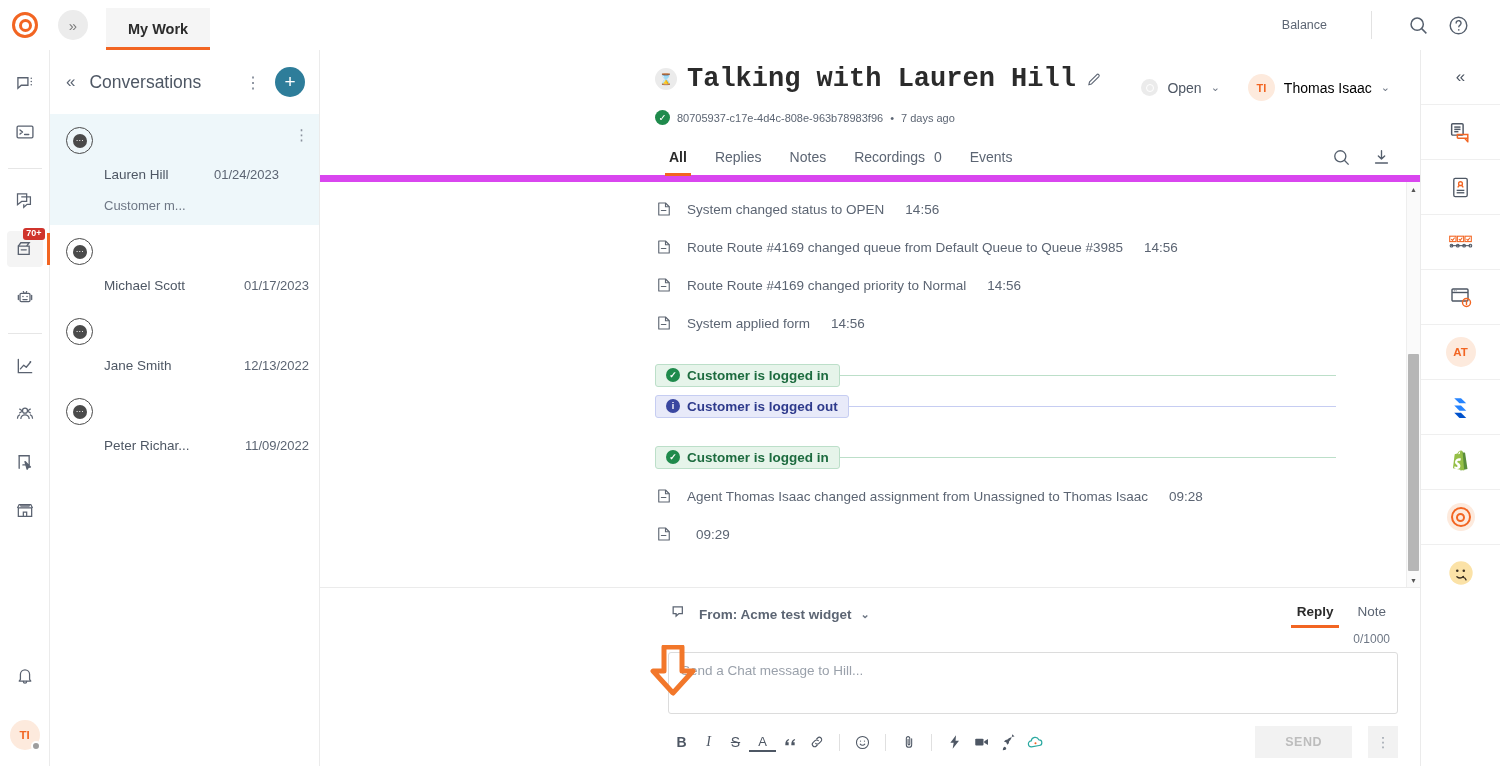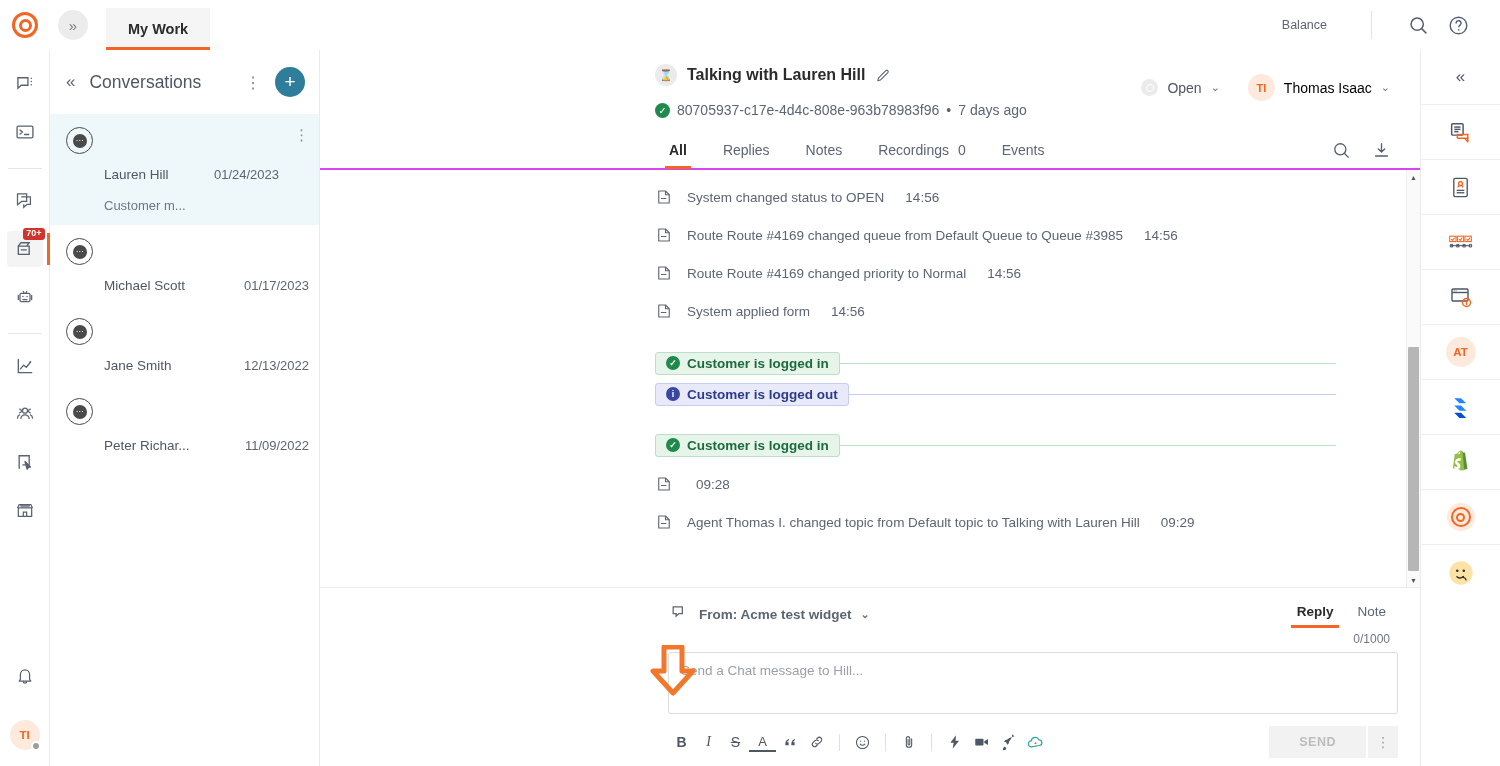--- a/index.html
+++ b/index.html
@@ -134,29 +134,29 @@
   
   .main { flex: 1; display: flex; flex-direction: column; min-width: 0; background: #fff; }
   .main-head { padding: 14px 22px 0 335px; }
   .main-head-inner { position: relative; }
 
   .conv-title-row { display: flex; align-items: center; gap: 10px; padding-left: 0; }
   .hourglass {
     width: 22px; height: 22px; border-radius: 50%; background: #ebebeb;
     display: flex; align-items: center; justify-content: center; font-size: 11px; color: #5a6270;
   }
-  .conv-title-txt { font-size: 16px; font-weight: 700; color: #2b2b2b; }
+  .conv-title-txt { font-size: 27px; font-weight: 700; color: #2b2b2b; font-family: Liberation Mono, monospace; }
   .edit-ic { color: #5c6573; cursor: pointer; display: flex; align-items: center; }
 
   .meta-row { display: flex; align-items: center; gap: 7px; margin-top: 16px; }
   .check-green {
     width: 15px; height: 15px; border-radius: 50%; background: #1f8a4c;
     color: #fff; font-size: 9.5px; display: flex; align-items: center; justify-content: center;
   }
-  .meta-txt { font-size: 14px; color: #5c6573; }
+  .meta-txt { font-size: 11px; color: #5c6573; }
 
   .head-right {
     position: absolute; right: 0; top: 6px;
     display: flex; align-items: center; gap: 0;
   }
   .status-pill { display: flex; align-items: center; gap: 9px; cursor: pointer; padding: 4px 8px; }
   .status-ring {
     width: 17px; height: 17px; border-radius: 50%; background: #ebebeb;
     display: flex; align-items: center; justify-content: center;
   }
@@ -166,22 +166,22 @@
   .user-pill { display: flex; align-items: center; gap: 9px; cursor: pointer; padding: 4px 8px; margin-left: 12px; }
   .user-av {
     width: 27px; height: 27px; border-radius: 50%;
     background: #fdeadd; color: #f26522; font-size: 11px; font-weight: 600;
     display: flex; align-items: center; justify-content: center;
   }
   .user-name { font-size: 14px; color: #000000; }
 
   
   .msgtabs {
-    display: flex; align-items: center; gap: 8px;
-    border-bottom: 2px solid #d946ef; padding-left: 335px; margin-top: 14px;
+    display: flex; align-items: center; gap: 0;
+    border-bottom: 7px solid #d946ef; padding-left: 335px; margin-top: 14px;
     position: relative;
   }
   .msgtab {
     padding: 10px 14px; font-size: 14px; color: #5c6573; cursor: pointer;
     position: relative; white-space: nowrap;
   }
   .msgtab.active { color: #2b2b2b; font-weight: 700; }
   .msgtab.active::after {
     content: ""; position: absolute; left: 10px; right: 10px; bottom: -1px;
     height: 3px; background: #f26522;
@@ -245,21 +245,21 @@
   .editor {
     border: 1px solid #dcdcdc; border-radius: 3px; height: 62px;
     padding: 10px 12px; font-size: 13.5px; color: #9aa1ab; cursor: text;
   }
   .fmtbar { display: flex; align-items: center; gap: 0; margin-top: 12px; }
   .fbtn {
     width: 27px; height: 27px; display: flex; align-items: center; justify-content: center;
     color: #4e5764; cursor: pointer; font-size: 14px; margin-right: 0;
   }
   .fsep { width: 1px; height: 17px; background: #e0e0e0; margin: 0 9px; }
-  .send-area { margin-left: auto; display: flex; align-items: stretch; gap: 2px; }
+  .send-area { margin-left: auto; display: flex; align-items: stretch; gap: 16px; }
   .send-btn {
     background: #f2f2f2; color: #bdbdbd; font-size: 12.5px; font-weight: 700;
     letter-spacing: 0.5px; padding: 9px 30px; border: none; cursor: not-allowed;
   }
   .send-more {
     background: #f2f2f2; color: #9aa1ab; width: 30px; display: flex;
     align-items: center; justify-content: center; cursor: pointer; font-size: 14px;
   }
 
   
@@ -629,32 +629,32 @@
 
 
           <div class="ev-row">
             <span class="ev-ic">
               <svg width="18" height="18" viewBox="0 0 24 24" fill="none" stroke="currentColor" stroke-width="1.5">
                 <path d="M5 4h9l5 5v11H5z" stroke-linejoin="round"></path>
                 <path d="M14 4v5h5"></path>
                   <line x1="8.5" y1="14" x2="14.5" y2="14" stroke-linecap="round"></line>
               </svg>
             </span>
+            <span class="ev-txt">Agent Thomas Isaac changed assignment from Unassigned to Thomas Isaac</span>
             <span class="ev-time">09:28</span>
           </div>
 
           <div class="ev-row">
             <span class="ev-ic">
               <svg width="18" height="18" viewBox="0 0 24 24" fill="none" stroke="currentColor" stroke-width="1.5">
                 <path d="M5 4h9l5 5v11H5z" stroke-linejoin="round"></path>
                 <path d="M14 4v5h5"></path>
                   <line x1="8.5" y1="14" x2="14.5" y2="14" stroke-linecap="round"></line>
               </svg>
             </span>
-            <span class="ev-txt">Agent Thomas I.   changed topic from Default topic to Talking with Lauren Hill</span>
             <span class="ev-time">09:29</span>
           </div>
         </div>
 
         <div class="sbar">
           <div class="sbtn">▲</div>
           <div class="strack">
             <div class="sthumb"></div>
           </div>
           <div class="sbtn">▼</div>

